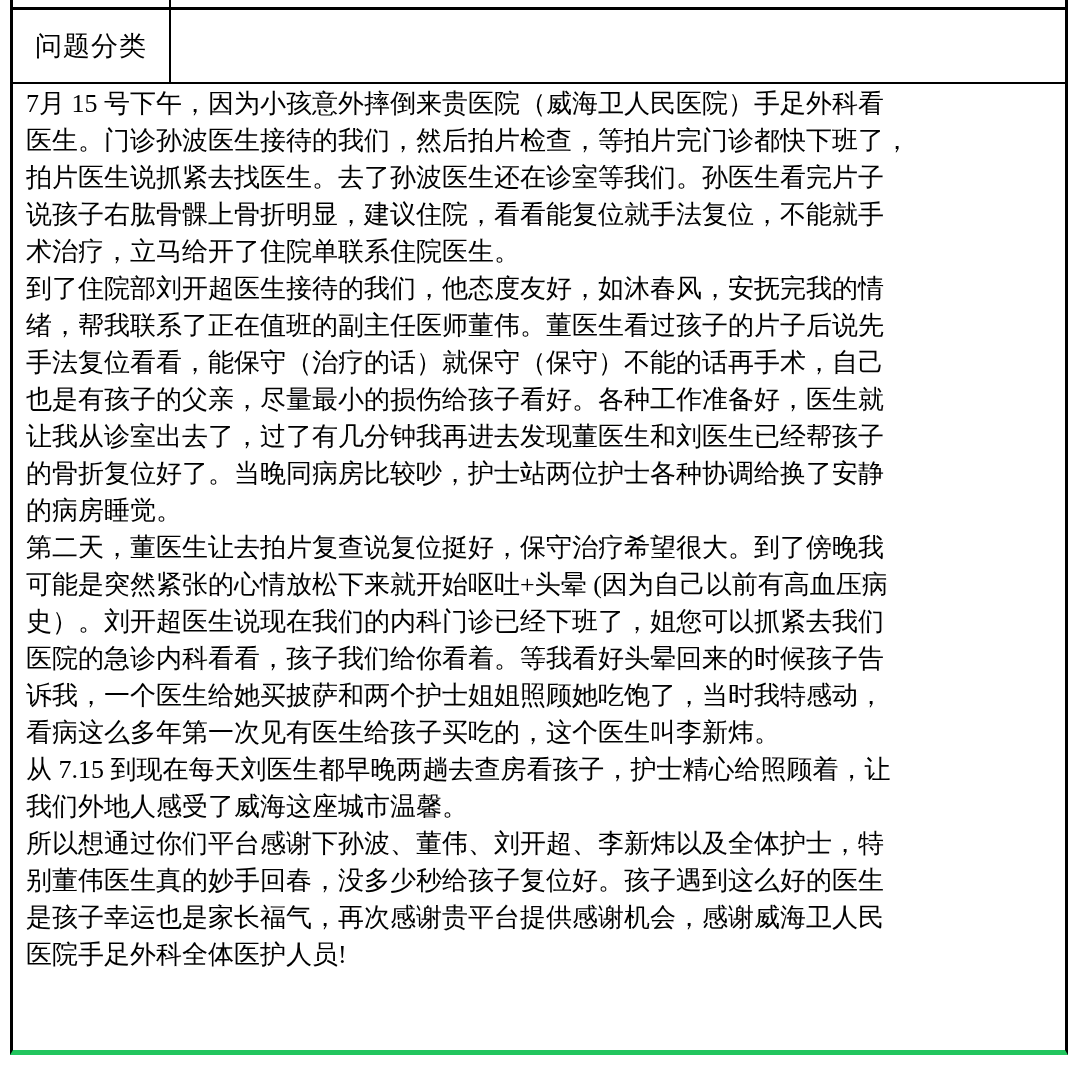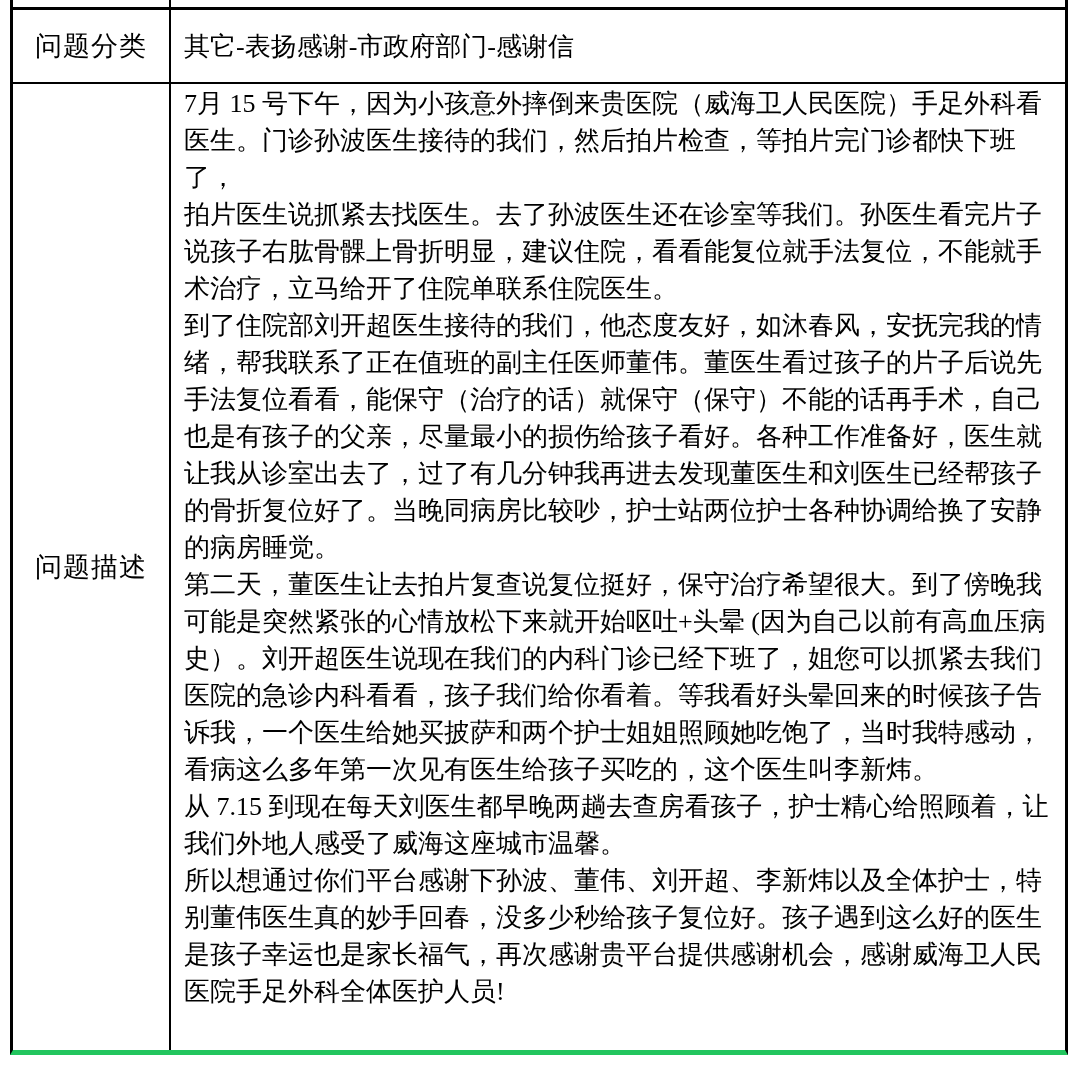--- a/index.html
+++ b/index.html
@@ -78,25 +78,23 @@
 <div class="page">
   <div class="doc-table">
 
     <div class="t-row sliver">
       <div class="cell label"></div>
       <div class="cell value"></div>
     </div>
 
     <div class="t-row category">
       <div class="cell label">问题分类</div>
-      <div class="cell value">其它-表扬感谢-市政府部门-感谢信</div>
     </div>
 
     <div class="t-row description">
-      <div class="cell label">问题描述</div>
       <div class="cell value">7月 15 号下午，因为小孩意外摔倒来贵医院（威海卫人民医院）手足外科看
 医生。门诊孙波医生接待的我们，然后拍片检查，等拍片完门诊都快下班了，
 拍片医生说抓紧去找医生。去了孙波医生还在诊室等我们。孙医生看完片子
 说孩子右肱骨髁上骨折明显，建议住院，看看能复位就手法复位，不能就手
 术治疗，立马给开了住院单联系住院医生。
 到了住院部刘开超医生接待的我们，他态度友好，如沐春风，安抚完我的情
 绪，帮我联系了正在值班的副主任医师董伟。董医生看过孩子的片子后说先
 手法复位看看，能保守（治疗的话）就保守（保守）不能的话再手术，自己
 也是有孩子的父亲，尽量最小的损伤给孩子看好。各种工作准备好，医生就
 让我从诊室出去了，过了有几分钟我再进去发现董医生和刘医生已经帮孩子

